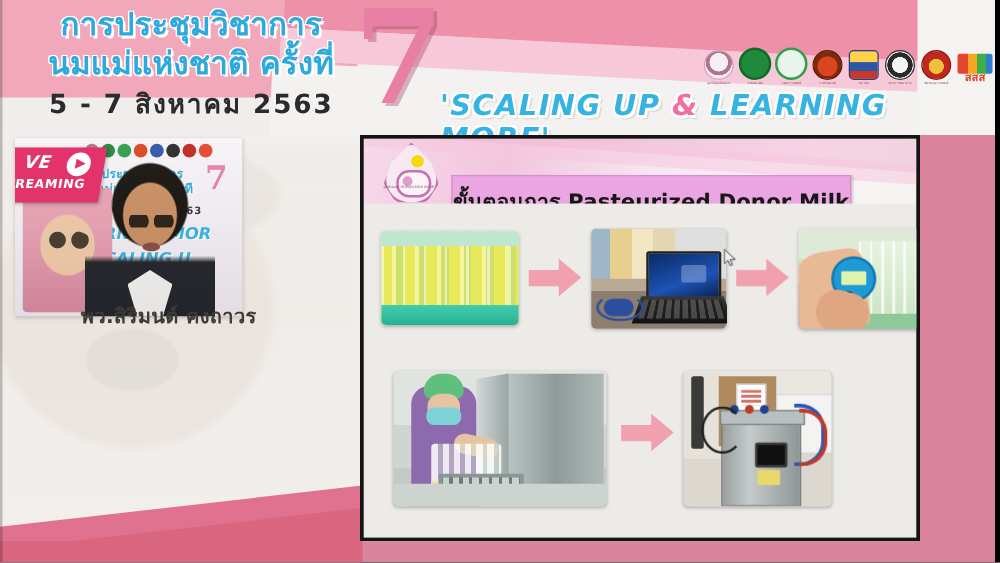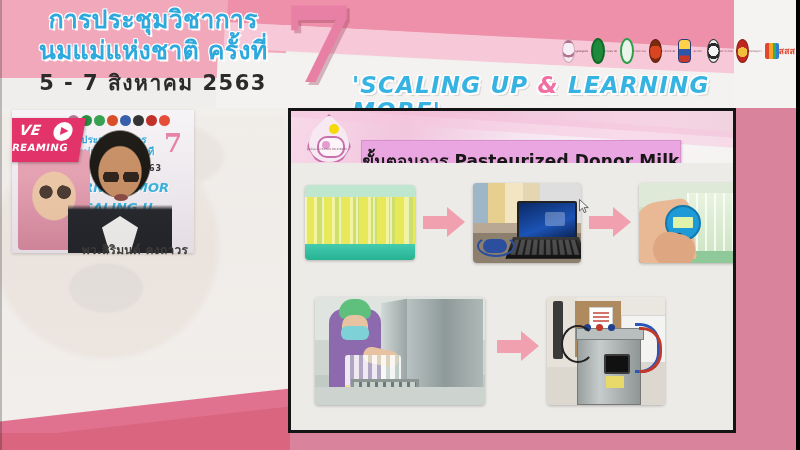--- a/index.html
+++ b/index.html
@@ -21,21 +21,21 @@
      text-shadow:2px 2px 0 #ffffff, -1px -1px 0 #ffffff, 1px -1px 0 #fff, -1px 1px 0 #fff;}
   .thai-title .l2{color:#2ea9dd;}
   .thai-date{position:absolute;left:18px;top:66px;width:270px;text-align:center;
      font-weight:bold;font-size:21px;color:#2b2b2b;letter-spacing:1.5px;}
 
   .big7{position:absolute;left:283px;top:-6px;font-size:104px;line-height:104px;font-weight:bold;
      color:#e87fa5;font-family:"DejaVu Serif",serif;
      text-shadow:3px 3px 0 rgba(150,60,90,.35);}
 
   .logos{position:absolute;left:562px;top:24px;width:234px;height:44px;display:flex;align-items:flex-end;gap:3px;}
-  .logo{width:26px;height:34px;position:relative;display:flex;align-items:center;justify-content:flex-end;}
+  .logo{width:26px;height:34px;position:relative;display:flex;flex-direction:column;align-items:center;justify-content:flex-end;}
   .logo .mark{width:22px;height:22px;border-radius:50%;display:block;}
   .logo .cap{font-size:2.6px;line-height:3px;color:#7a3b52;margin-top:1px;white-space:nowrap;overflow:hidden;width:26px;text-align:center;}
   .lg1 .mark{background:radial-gradient(circle at 50% 40%,#f6eef2 0 42%,#b2718e 44% 60%,#f3e9ee 62% 100%);border:1px solid #cfa7bb;}
   .lg2 .mark{background:#1f8a3b;border:2px solid #0f6a28;}
   .lg3 .mark{background:#e9f5ea;border:2px solid #2f9d4a;}
   .lg4 .mark{background:radial-gradient(circle at 50% 55%,#d8451f 0 48%,#7b2a10 50% 100%);border:1px solid #5c1d0a;}
   .lg5 .mark{background:linear-gradient(180deg,#ffd24a 0 40%,#2e56a8 41% 70%,#c8372a 71% 100%);border:1px solid #2a3f7a;border-radius:4px;}
   .lg6 .mark{background:radial-gradient(circle at 50% 50%,#f4f4f4 0 40%,#2a2a2a 42% 64%,#efefef 66% 100%);border:1px solid #333;}
   .lg7 .mark{background:radial-gradient(circle at 50% 55%,#f0c03a 0 36%,#c0271f 38% 100%);border:1px solid #8b1a14;}
   .lg8{width:30px;}
@@ -95,21 +95,21 @@
   .vb-grain{position:absolute;inset:0;background:linear-gradient(180deg,rgba(255,255,255,.05),rgba(0,0,0,.05));}
 
   .live-badge{position:absolute;left:-16px;top:8px;width:86px;height:44px;background:#e2336b;
      transform:skewX(-10deg);box-shadow:1px 1px 3px rgba(0,0,0,.3);}
   .live-badge .lv{position:absolute;left:22px;top:4px;font-size:14px;font-weight:bold;color:#fff;font-style:italic;letter-spacing:.5px;}
   .live-badge .st{position:absolute;left:10px;top:24px;font-size:10px;font-weight:bold;color:#fff;letter-spacing:.5px;}
   .live-badge .play{position:absolute;left:56px;top:4px;width:19px;height:19px;border-radius:50%;background:#fff;}
   .live-badge .play:after{content:"";position:absolute;left:7px;top:5px;border-left:8px solid #e2336b;border-top:4.5px solid transparent;border-bottom:4.5px solid transparent;}
 
   .speaker-name{position:absolute;left:0;top:132px;width:270px;text-align:center;
-     font-size:12px;font-weight:bold;color:#3d3a38;letter-spacing:.3px;}
+     font-size:16px;font-weight:bold;color:#3d3a38;letter-spacing:.3px;}
 
   
   .panel{position:absolute;left:288px;top:108px;width:448px;height:325px;background:#eceae7;
      border:3px solid #141414;box-sizing:border-box;overflow:hidden;}
   .panel-head{position:absolute;left:0;top:0;width:442px;height:52px;overflow:hidden;
      background:linear-gradient(105deg,#f7d9e8 0%,#f2c6de 26%,#f6e6f0 52%,#fbf4f8 78%,#f4f3f1 100%);}
   .panel-head .sweep{position:absolute;left:-30px;top:-18px;width:520px;height:30px;background:rgba(236,150,190,.35);transform:rotate(4deg);}
   .panel-head .sweep2{position:absolute;left:-30px;top:6px;width:520px;height:16px;background:rgba(246,198,222,.55);transform:rotate(4deg);}
   .panel-logo{position:absolute;left:10px;top:1px;width:52px;height:52px;}
   .drop{position:absolute;left:6px;top:2px;width:40px;height:46px;

